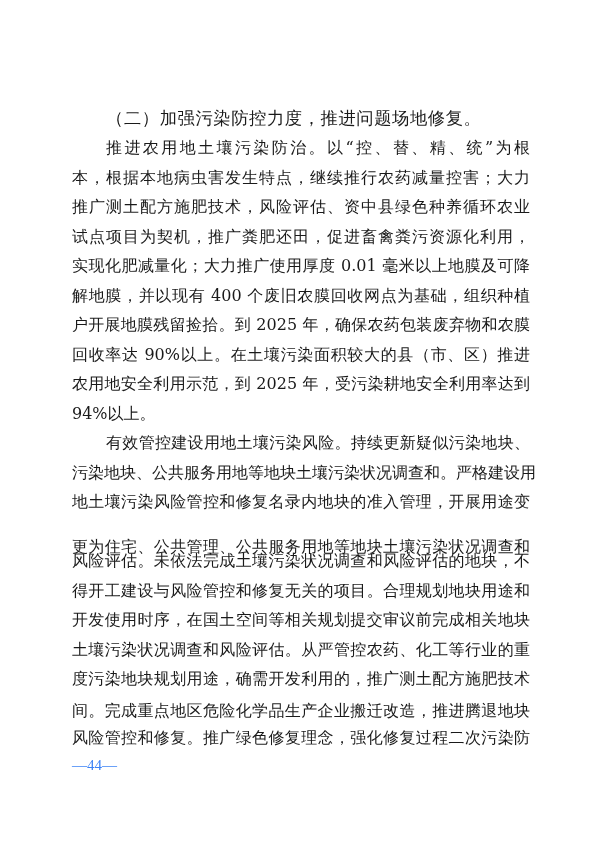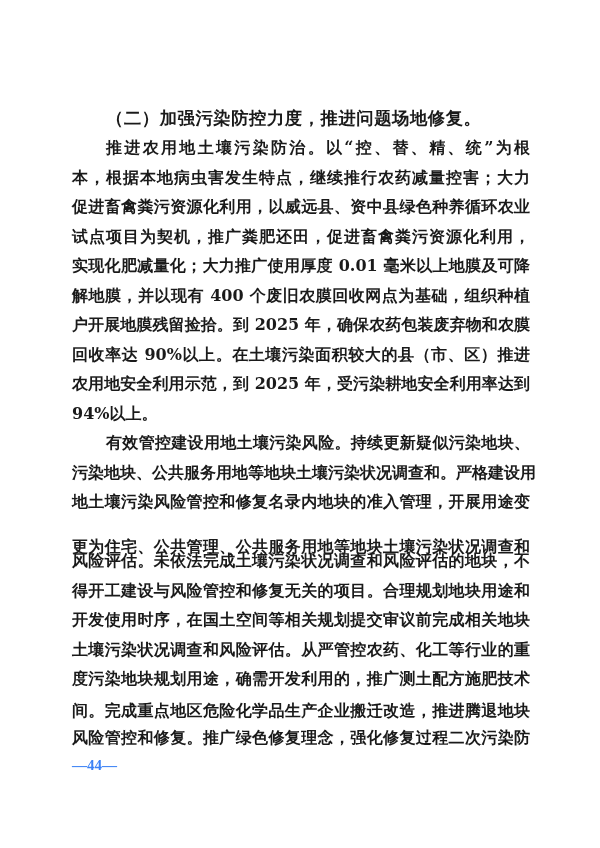--- a/index.html
+++ b/index.html
@@ -1,39 +1,39 @@
 <!DOCTYPE html>
 <html><head>
 <meta charset="utf-8">
 <style>
   html, body { margin: 0; padding: 0; background: #ffffff; }
   body { width: 600px; height: 848px; position: relative; overflow: hidden;
          font-family: "DejaVu Serif", "Liberation Serif", serif; color: #1a1a1a; }
-  .page { position: absolute; left: 0; top: 0; width: 536px; height: 848px; background: #ffffff; font-weight: bold; }
+  .page { position: absolute; left: 0; top: 0; width: 536px; height: 848px; background: #ffffff; }
   .line { position: absolute; left: 72px; width: 458px; height: 22px; line-height: 22px;
           font-size: 16px; white-space: nowrap; text-align: justify; text-align-last: justify;
           letter-spacing: 0; }
   .line.last { text-align-last: left; }
   .line.indent { left: 106px; width: 424px; }
   .title { position: absolute; left: 106px; top: 107px; height: 22px; line-height: 22px;
            font-size: 17.3px; white-space: nowrap; letter-spacing: 0.6px; }
   .pagenum { position: absolute; left: 72px; top: 756px; font-size: 15px; line-height: 18px;
              font-family: "Liberation Serif", serif; color: #3b82f6; }
 </style>
 </head>
 <body>
 
 <div class="page">
 
   <div class="title">（二）加强污染防控力度，推进问题场地修复。</div>
 
   <div>
     <div class="line indent" style="top:137px">推进农用地土壤污染防治。以“控、替、精、统”为根</div>
     <div class="line" style="top:166.5px">本，根据本地病虫害发生特点，继续推行农药减量控害；大力</div>
-    <div class="line" style="top:196px">促进畜禽粪污资源化利用，以威远县、资中县绿色种养循环农业</div>
+    <div class="line" style="top:196px">推广测土配方施肥技术，风险评估、资中县绿色种养循环农业</div>
     <div class="line" style="top:225.5px">试点项目为契机，推广粪肥还田，促进畜禽粪污资源化利用，</div>
     <div class="line" style="top:255px">实现化肥减量化；大力推广使用厚度 0.01 毫米以上地膜及可降</div>
     <div class="line" style="top:284.5px">解地膜，并以现有 400 个废旧农膜回收网点为基础，组织种植</div>
     <div class="line" style="top:314px">户开展地膜残留捡拾。到 2025 年，确保农药包装废弃物和农膜</div>
     <div class="line" style="top:343.5px">回收率达 90%以上。在土壤污染面积较大的县（市、区）推进</div>
     <div class="line" style="top:373px">农用地安全利用示范，到 2025 年，受污染耕地安全利用率达到</div>
     <div class="line last" style="top:402.5px">94%以上。</div>
   </div>
 
   <div>

